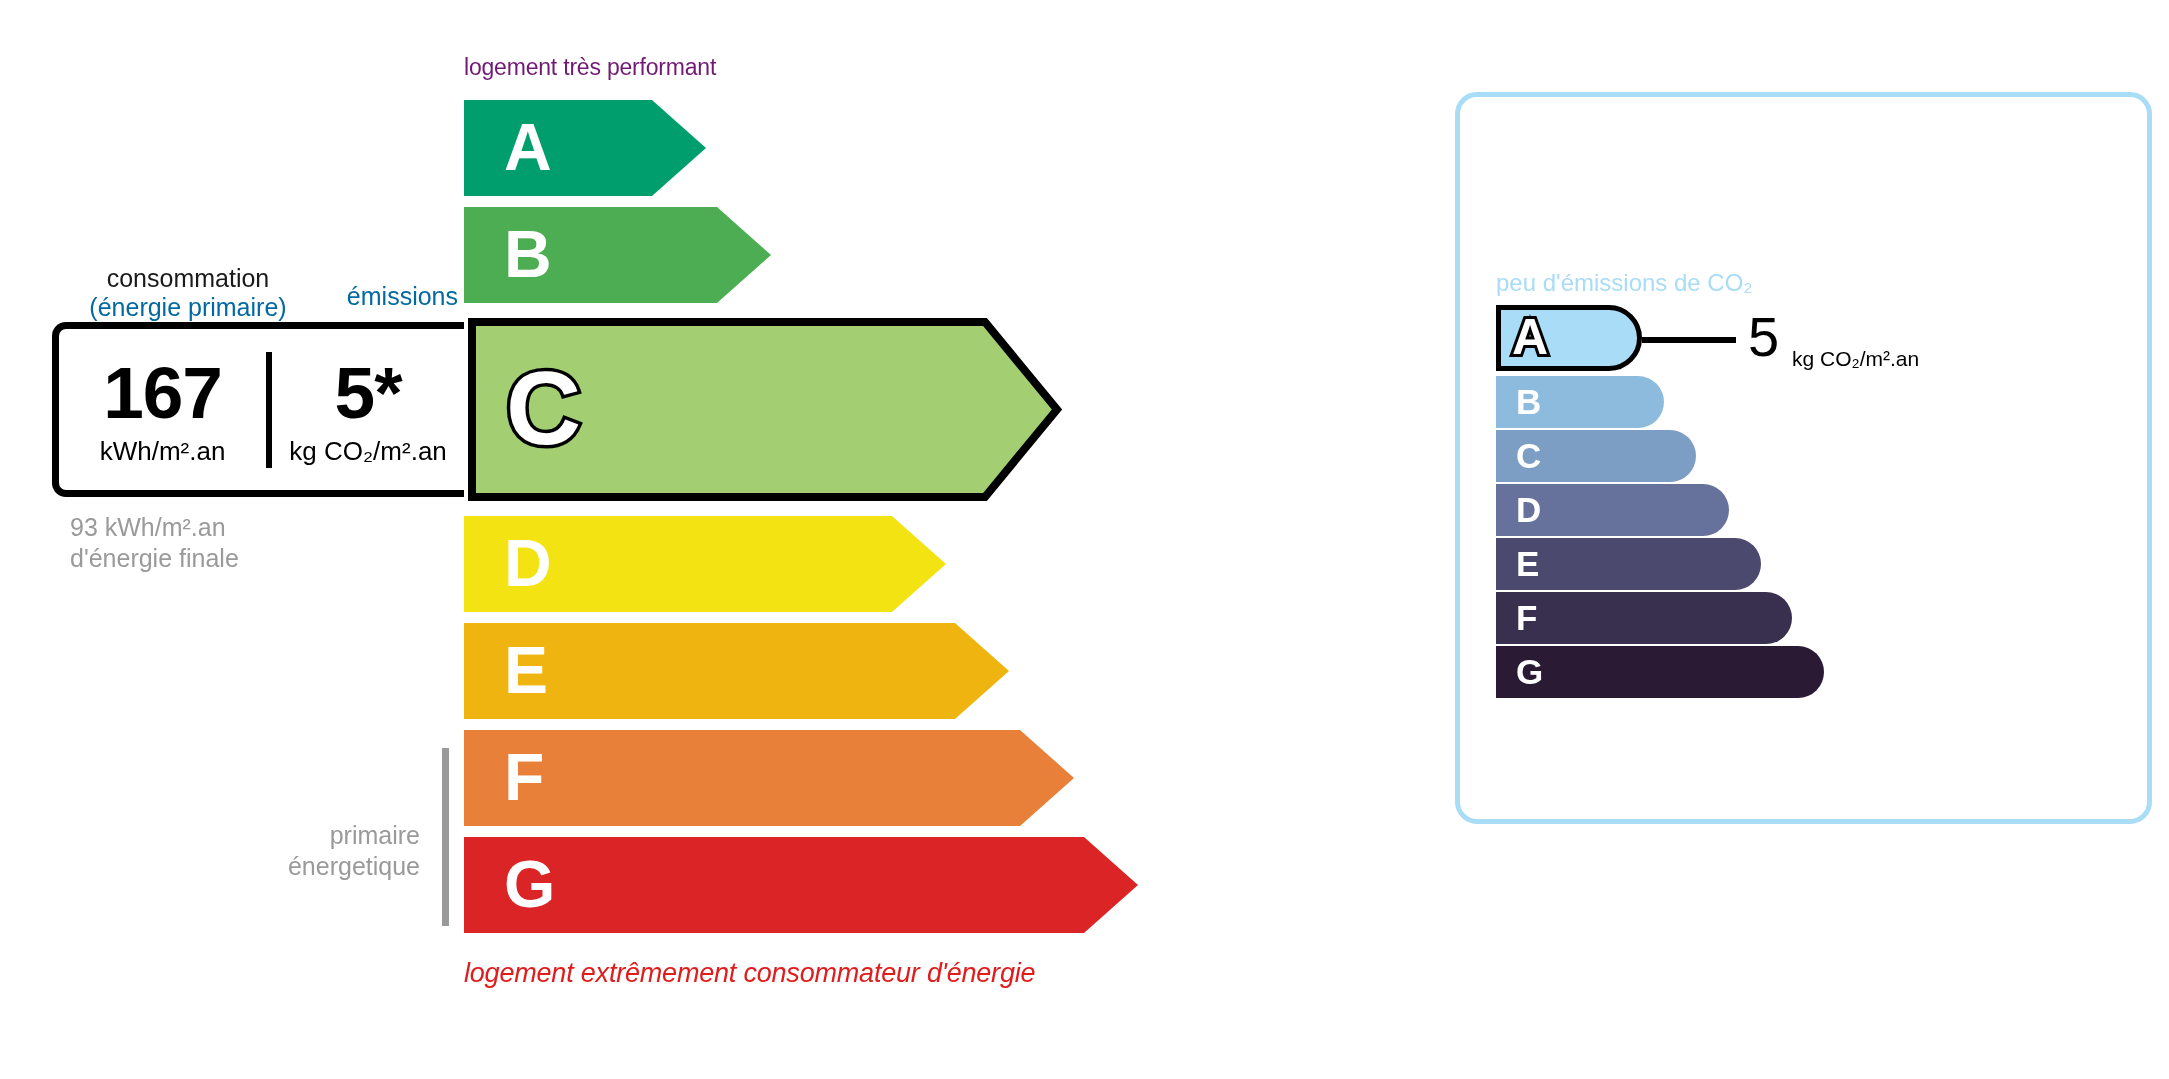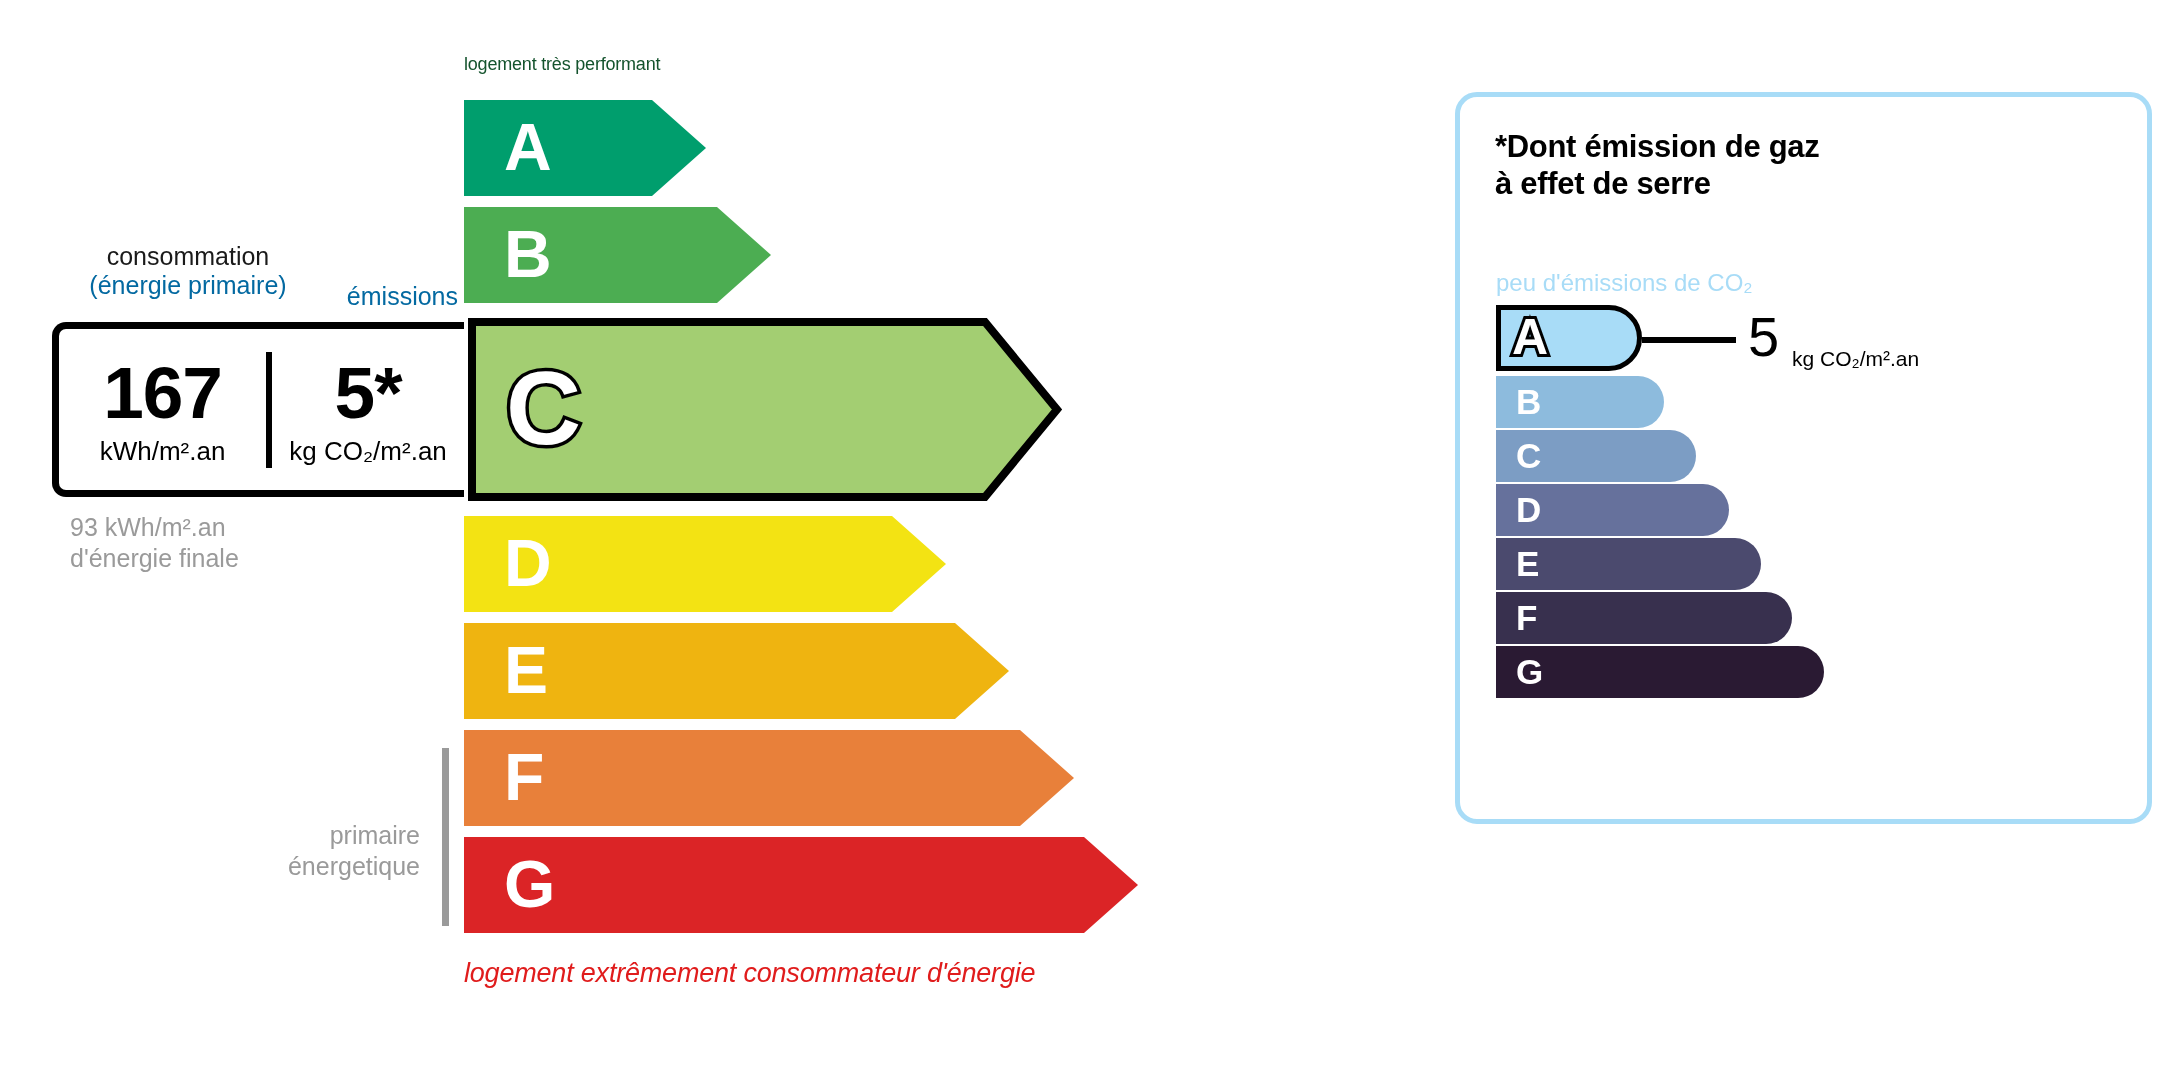--- a/index.html
+++ b/index.html
@@ -16,22 +16,22 @@
     -webkit-font-smoothing: antialiased;
   }
 
   
   #dpe-root { position: absolute; inset: 0; }
 
   .top-caption {
     position: absolute;
     left: 464px;
     top: 54px;
-    font-size: 18px;
-    color: #14532d;
+    font-size: 23px;
+    color: #701a75;
     white-space: nowrap;
     letter-spacing: -0.2px;
   }
   .bottom-caption {
     position: absolute;
     left: 464px;
     top: 958px;
     font-size: 27px;
     color: #e01c1c;
     white-space: nowrap;
@@ -106,21 +106,21 @@
   .valuebox .unit {
     font-size: 26px;
     color: #000000;
     display: block;
     margin-top: 9px;
     white-space: nowrap;
   }
 
   .vb-header {
     position: absolute;
-    top: 242px;
+    top: 264px;
     font-size: 25px;
     line-height: 1.16;
     white-space: nowrap;
   }
   .vb-header.conso { left: 68px; width: 240px; text-align: center; }
   .vb-header.conso .l1 { color: #1a1a1a; display: block; }
   .vb-header.conso .l2 { color: #0369a1; display: block; }
   .vb-header.emis { left: 308px; width: 150px; text-align: right; top: 282px; color: #0369a1; }
 
   .vb-footnote {
@@ -342,24 +342,20 @@
   </div>
 
   <div class="passoire-bar"></div>
   <div class="passoire-label">
     <span>primaire</span><br>
     <span>énergetique</span>
   </div>
 
   <div class="co2-panel">
 
-    <div class="co2-title">
-      <span>*Dont émission de gaz</span><br>
-      <span>à effet de serre</span>
-    </div>
 
     <div class="co2-sub">peu d'émissions de CO₂</div>
 
     <div class="co2-bars" id="co2-bars-container">
         <div class="co2-row is-a">
           <div class="co2-bar" style="width: 146px;"></div>
           <span class="co2-letter">A</span>
           <div class="co2-leader"></div>
           <div class="co2-value">5</div>
           <div class="co2-value-unit">kg CO₂/m².an</div>

